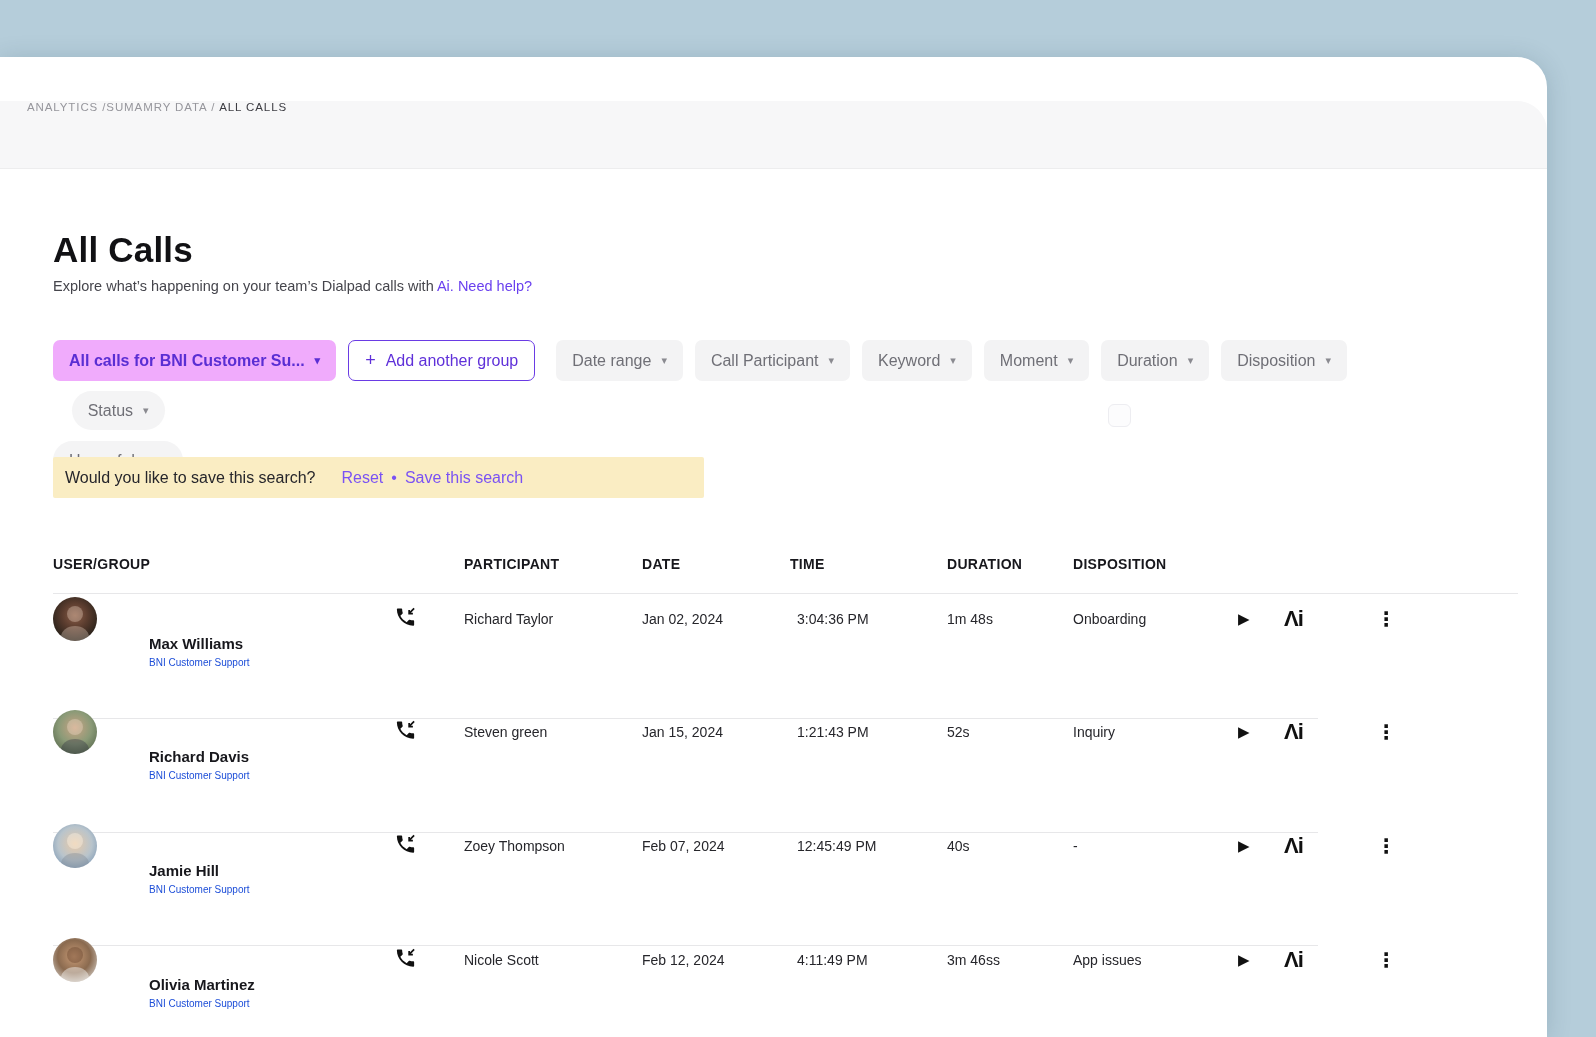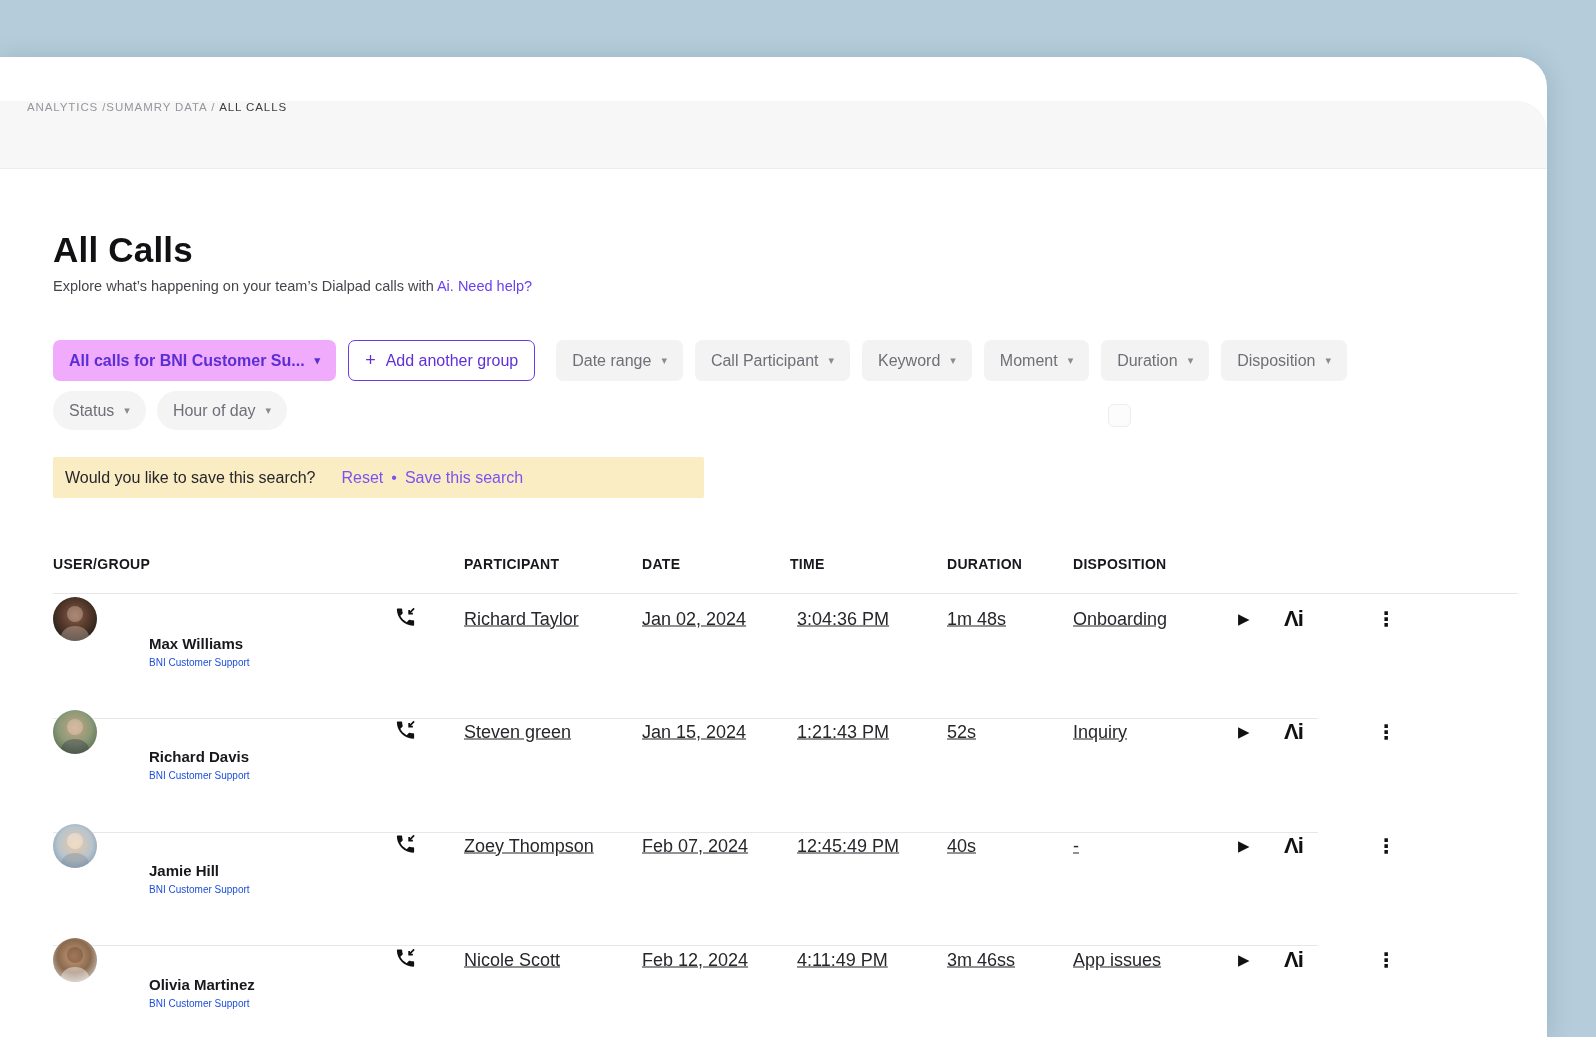--- a/index.html
+++ b/index.html
@@ -31,21 +31,21 @@
   }
   .subtitle {
     position:absolute; left:53px; top:221px; font-size:14.5px; color:#45454c;
   }
   .subtitle a { color:#6a40ef; text-decoration:none; }
 
   .filter-row1 {
     position:absolute; left:53px; top:283px; display:flex; gap:12px; align-items:center;
   }
   .filter-row2 {
-    position:absolute; left:53px; top:334px; display:flex; gap:11px; align-items:center;
+    position:absolute; left:53px; top:334px; display:flex; gap:11px; align-items:center;flex-direction:column;
   }
   .chip {
     height:41px; display:inline-flex; align-items:center; gap:10px;
     padding:0 16px; border-radius:7px; font-size:16px; white-space:nowrap;
     cursor:pointer; border:none; background:#f3f3f4; color:#6f6f76;
   }
   .chip .caret { font-size:11px; color:#8a8a90; }
   .chip.purple { background:#f0abfc; color:#5a2ed3; font-weight:700; }
   .chip.purple .caret { color:#5a2ed3; }
   .chip.outline {
@@ -80,21 +80,21 @@
     width:44px; height:44px; border-radius:50%; overflow:hidden;
   }
   .avatar svg { position:absolute; left:0; top:0; }
   .who {
     position:absolute; left:149px; top:50%; transform:translateY(-50%);
     display:flex; flex-direction:column; gap:5px;margin-top:32px;
   }
   .who .name { font-size:15px; font-weight:700; color:#17171c; }
   .who .grp { font-size:10px; color:#1d4ed8; cursor:pointer; }
   .phone { position:absolute; left:394px; top:50%; transform:translateY(-50%); }
-  .cell { position:absolute; top:50%; transform:translateY(-50%); font-size:18px; color:#26262b; white-space:nowrap;text-decoration:underline; }
+  .cell { position:absolute; top:50%; transform:translateY(-50%); font-size:14px; color:#26262b; white-space:nowrap; }
   .c-part { left:464px; } .c-date { left:642px; } .c-time { left:797px; }
   .c-dur { left:947px; } .c-disp { left:1073px; }
   .play { position:absolute; left:1238px; top:50%; transform:translateY(-50%);
     font-size:15px; color:#111; cursor:pointer; }
   .ai { position:absolute; left:1284px; top:50%; transform:translateY(-50%);
     font-size:22px; font-weight:700; color:#111; cursor:pointer; letter-spacing:-1px; }
   .kebab { position:absolute; left:1376px; top:50%; transform:translateY(-50%);
     font-size:20px; font-weight:700; color:#111; cursor:pointer; line-height:1; }
   .row-div { width:1265px; }
 </style>

